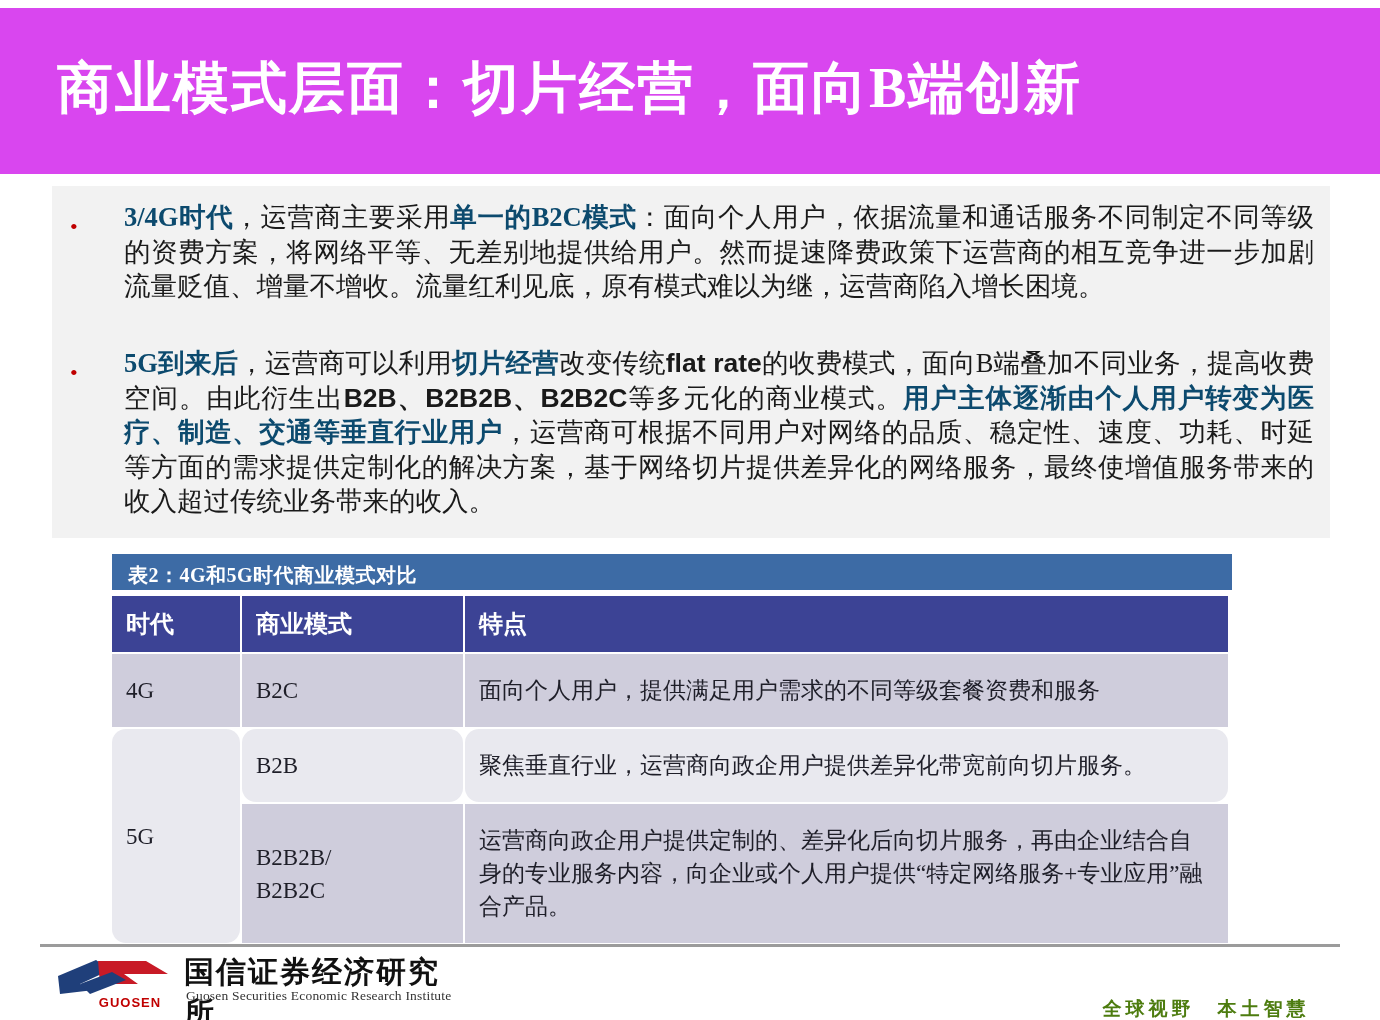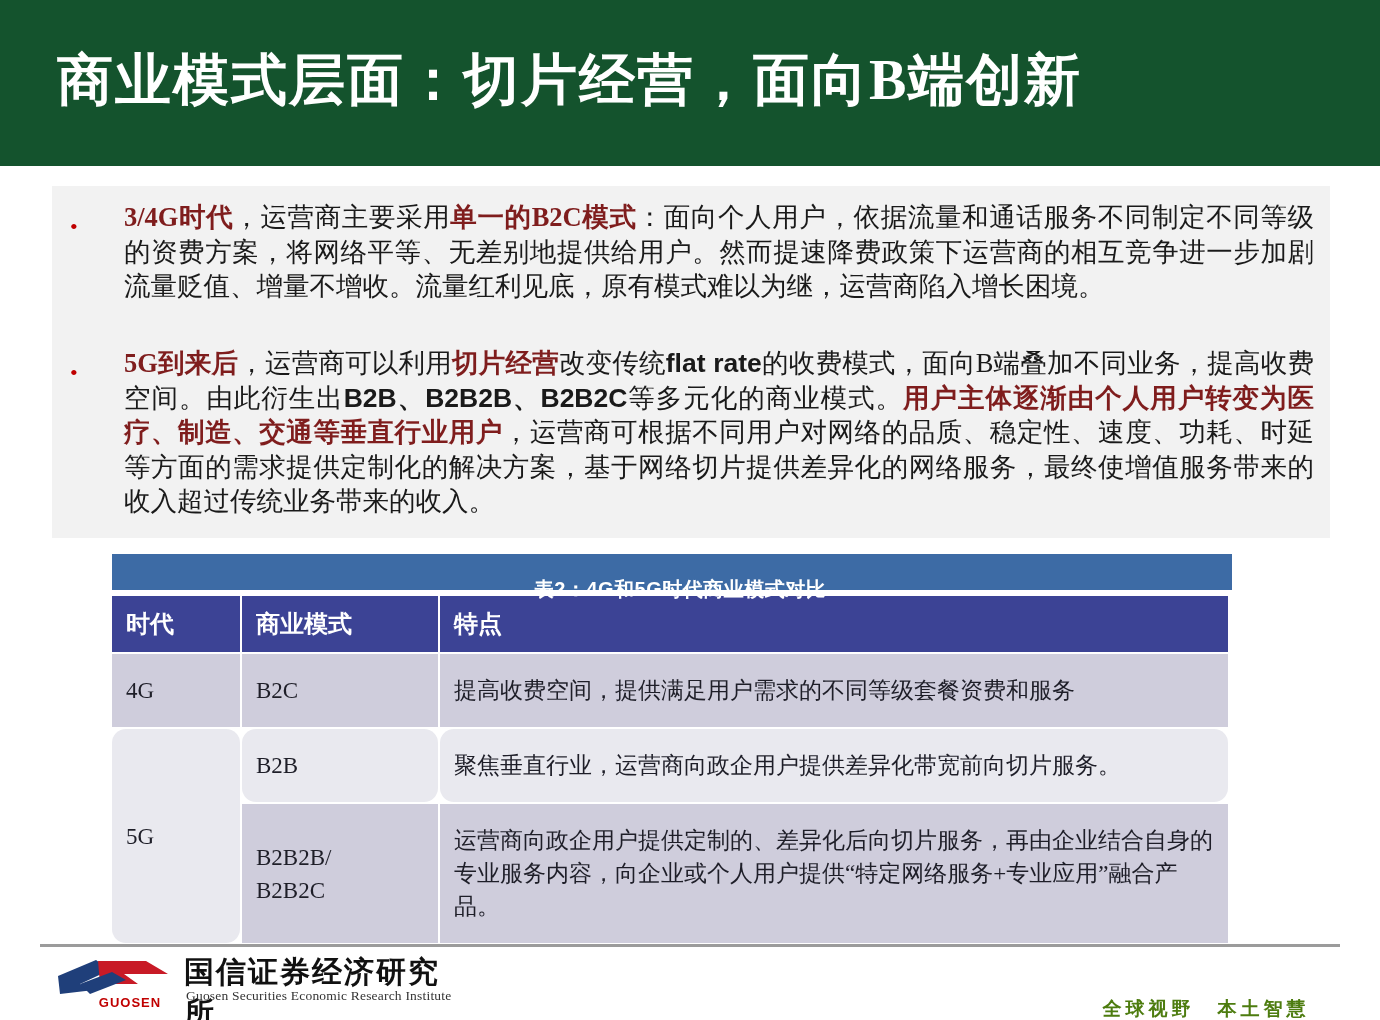--- a/index.html
+++ b/index.html
@@ -6,22 +6,22 @@
   html, body {
     width:1380px; height:1020px;
     background:#ffffff;
     font-family:"Liberation Serif","DejaVu Serif",serif;
     overflow:hidden;
   }
   .slide { position:relative; width:1380px; height:1020px; background:#ffffff; }
 
   
   .header {
-    position:absolute; left:0; top:0; width:1380px; height:166px;
-    background:#14532d;
+    position:absolute; left:0; top:8px; width:1380px; height:166px;
+    background:#d946ef;
   }
   .header-title {
     position:absolute; left:57px; top:44px;
     font-family:"Liberation Serif","DejaVu Serif",serif;
     font-size:56px; line-height:72px; font-weight:700;
     color:#ffffff; letter-spacing:2px; white-space:nowrap;
   }
 
   
   .body-panel {
@@ -31,54 +31,53 @@
   .bullet-row { position:relative; padding-left:72px; }
   .bullet-row .dot {
     position:absolute; left:18px; top:16px;
     color:#c00000; font-size:22px; line-height:22px;
   }
   .para {
     font-size:26.5px; line-height:34.5px; color:#1a1a1a;
     text-align:justify; padding-right:16px;
     font-family:"Liberation Serif","DejaVu Serif",serif;
   }
-  .para .hl { color:#7f1d1d; font-weight:700; }
+  .para .hl { color:#0c4a6e; font-weight:700; }
   .para .en { font-family:"Liberation Sans","DejaVu Sans",sans-serif; font-weight:700; letter-spacing:0; }
   .para-1 { position:absolute; left:0; top:14px; width:1278px; }
   .para-2 { position:absolute; left:0; top:160px; width:1278px; }
 
   
   .table-wrap { position:absolute; left:112px; top:554px; width:1120px; }
   .tbl-caption {
     background:#3d6ba5; color:#ffffff;
     font-size:20px; font-weight:700; line-height:34px;
-    padding:18px 0 4px 16px; height:36px;
-    font-family:Liberation Sans, sans-serif;
+    padding:4px 0 4px 16px; height:36px;
+    font-family:Liberation Serif, serif;
     letter-spacing:.5px;
-    text-align:center;
   }
   table.data { border-collapse:separate; border-spacing:2px 2px; width:1120px;
                margin-left:-2px; margin-top:4px; table-layout:fixed; }
   table.data th {
     background:#3c4395; color:#ffffff;
     font-size:24px; font-weight:700; text-align:left;
     padding:10px 14px; height:56px; vertical-align:middle;
     font-family:Liberation Serif, serif;
   }
   table.data td {
     font-size:23px; line-height:33px; color:#1e1e28;
     padding:20px 14px; vertical-align:middle;
     font-family:"Liberation Serif","DejaVu Serif",serif;
   }
   td.era { font-family:"Liberation Sans","DejaVu Sans",sans-serif; font-size:26px; }
   td.model { font-family:"Liberation Sans","DejaVu Sans",sans-serif; font-size:26px; line-height:38px; }
   .c-dark  { background:#cfcddc; }
   .c-light { background:#e9e9ef;border-radius:14px; }
   .col-era   { width:128px; }
-  .col-model { width:196px; }
+  .col-model { width:221px; }
 
   
   .footer-rule {
     position:absolute; left:40px; top:944px; width:1300px; height:3px;
     background:#9b9b9b;
   }
   .logo-block { position:absolute; left:50px; top:952px; width:420px; height:58px; }
   .logo-mark { position:absolute; left:0; top:2px; width:126px; height:54px; }
   .logo-word {
     position:absolute; left:17px; bottom:0; width:126px; text-align:center;
@@ -137,21 +136,21 @@
         <tr>
           <th class="col-era">时代</th>
           <th class="col-model">商业模式</th>
           <th>特点</th>
         </tr>
       </thead>
       <tbody>
           <tr>
             <td class="era c-dark" rowspan="1">4G</td>
             <td class="model c-dark">B2C</td>
-            <td class="c-dark">提高收费空间，提供满足用户需求的不同等级套餐资费和服务</td>
+            <td class="c-dark">面向个人用户，提供满足用户需求的不同等级套餐资费和服务</td>
           </tr>
           <tr>
             <td class="era c-light" rowspan="2">5G</td>
             <td class="model c-light">B2B</td>
             <td class="c-light">聚焦垂直行业，运营商向政企用户提供差异化带宽前向切片服务。</td>
           </tr>
           <tr>
             <td class="model c-dark">B2B2B/<br>B2B2C</td>
             <td class="c-dark">运营商向政企用户提供定制的、差异化后向切片服务，再由企业结合自身的专业服务内容，向企业或个人用户提供“特定网络服务+专业应用”融合产品。</td>
           </tr>

